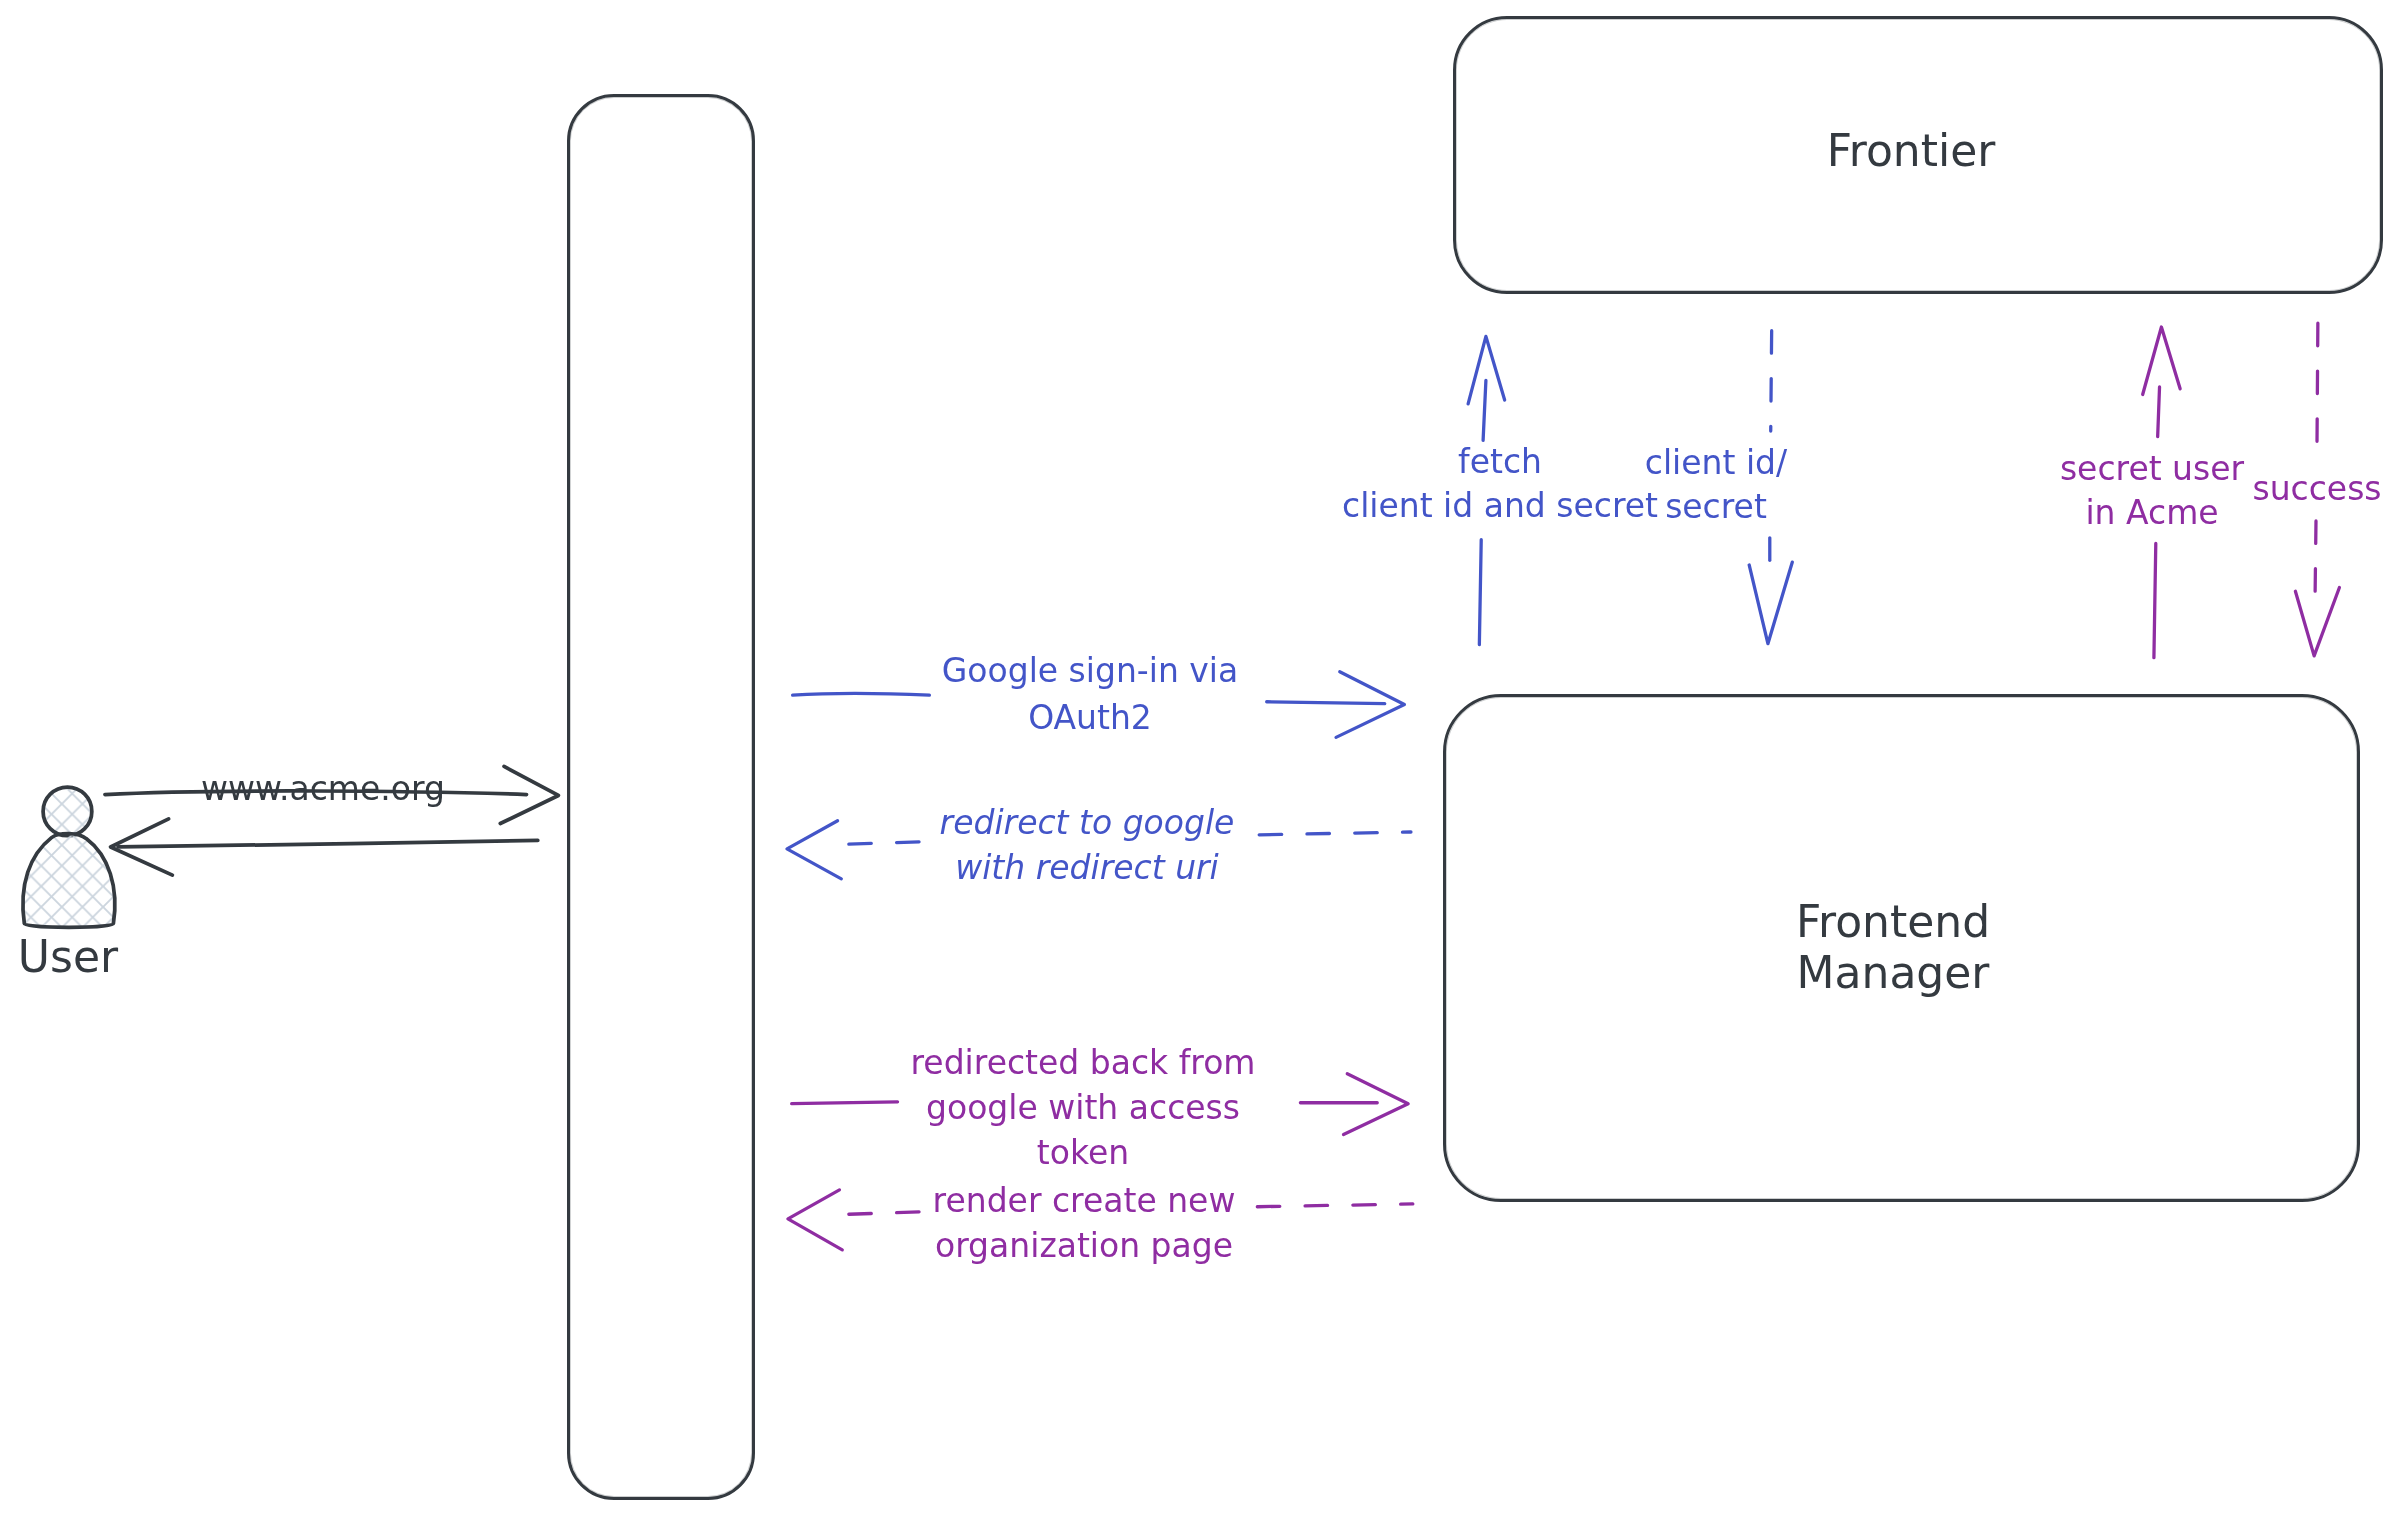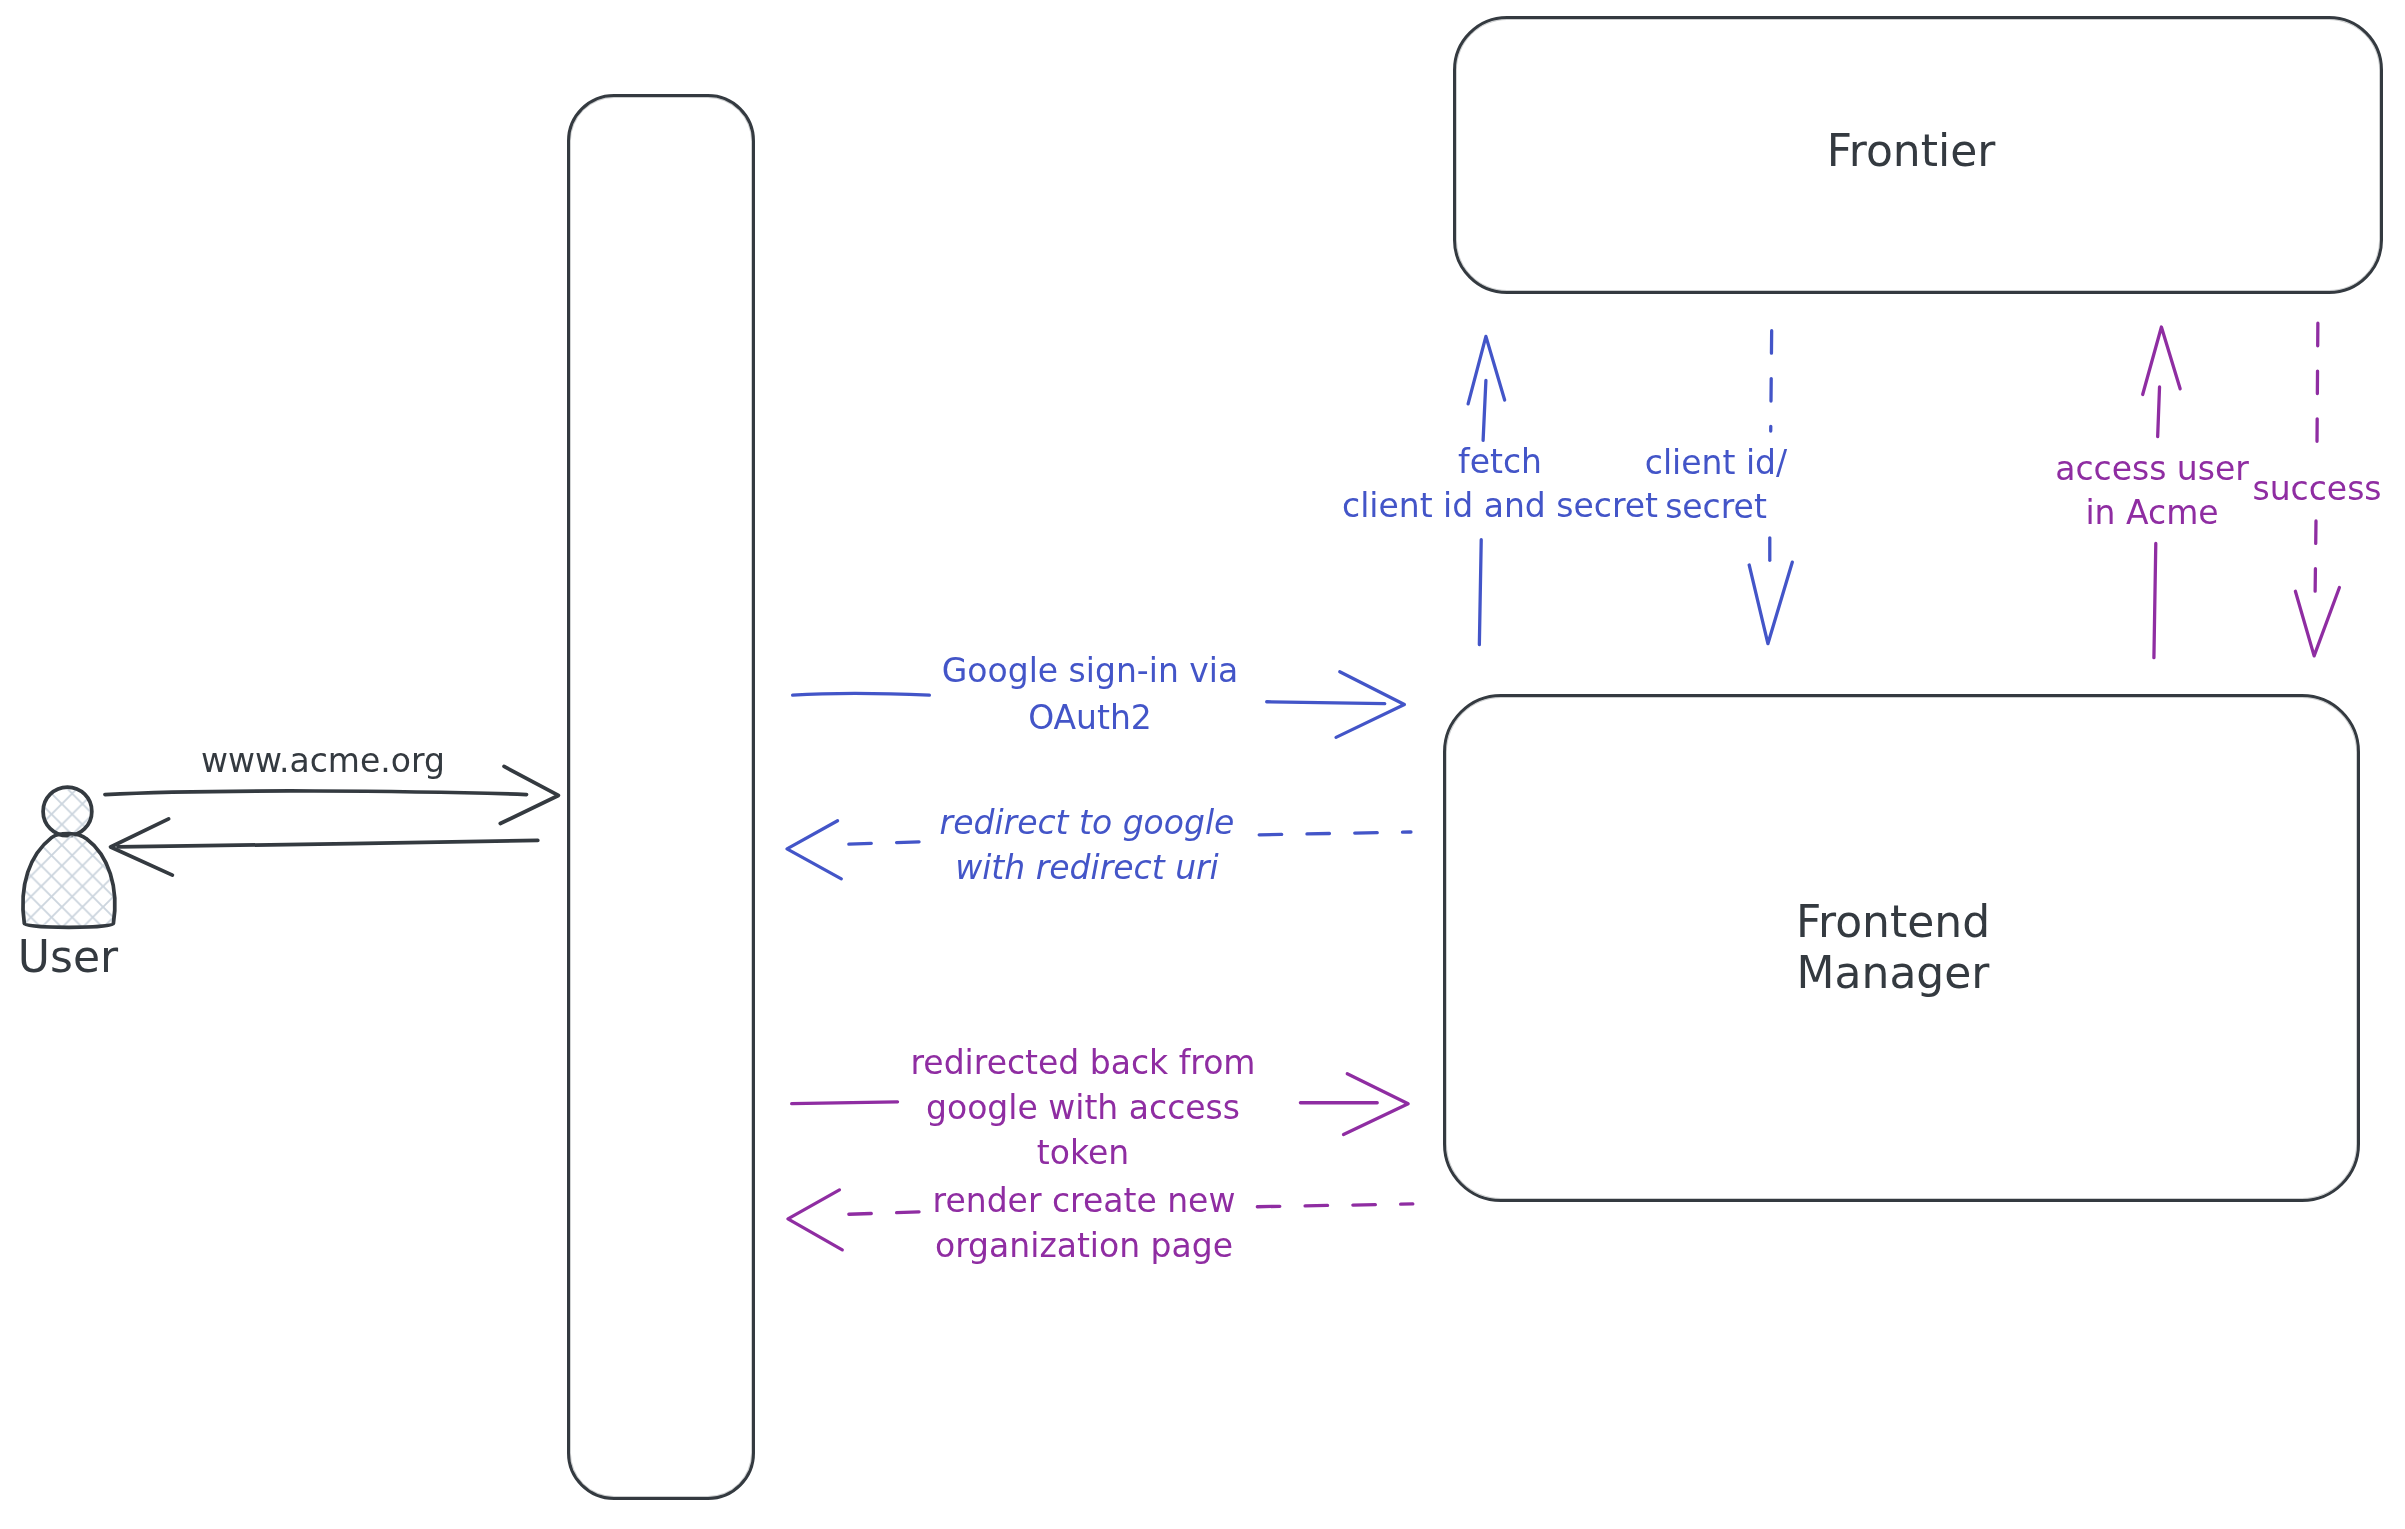--- a/index.html
+++ b/index.html
@@ -110,21 +110,21 @@
   <div class="lbl node" style="left:68px;top:956px;"><span>User</span></div>
 
 
   <div class="lbl node" style="left:1911px;top:150px;"><span>Frontier</span></div>
 
   <div class="lbl node" style="left:1893px;top:947px;">
     <div>Frontend</div>
     <div>Manager</div>
   </div>
 
-  <div class="lbl ink" style="left:323px;top:760px;"><span>www.acme.org</span></div>
+  <div class="lbl ink" style="left:323px;top:788px;"><span>www.acme.org</span></div>
 
   <div class="lbl blue" style="left:1090px;top:694px;line-height:47px;">
     <div>Google sign-in via</div>
     <div>OAuth2</div>
   </div>
 
   <div class="lbl blue" style="left:1087px;top:845px;font-style:italic;">
     <div>redirect to google</div>
     <div>with redirect uri</div>
   </div>
@@ -133,21 +133,21 @@
     <div>fetch</div>
     <div>client id and secret</div>
   </div>
 
   <div class="lbl blue" style="left:1716px;top:485px;line-height:44px;">
     <div>client id/</div>
     <div>secret</div>
   </div>
 
   <div class="lbl purple" style="left:2152px;top:491px;line-height:44px;">
-    <div>access user</div>
+    <div>secret user</div>
     <div>in Acme</div>
   </div>
 
   <div class="lbl purple" style="left:2317px;top:488px;"><span>success</span></div>
 
   <div class="lbl purple" style="left:1083px;top:1107px;">
     <div>redirected back from</div>
     <div>google with access</div>
     <div>token</div>
   </div>

